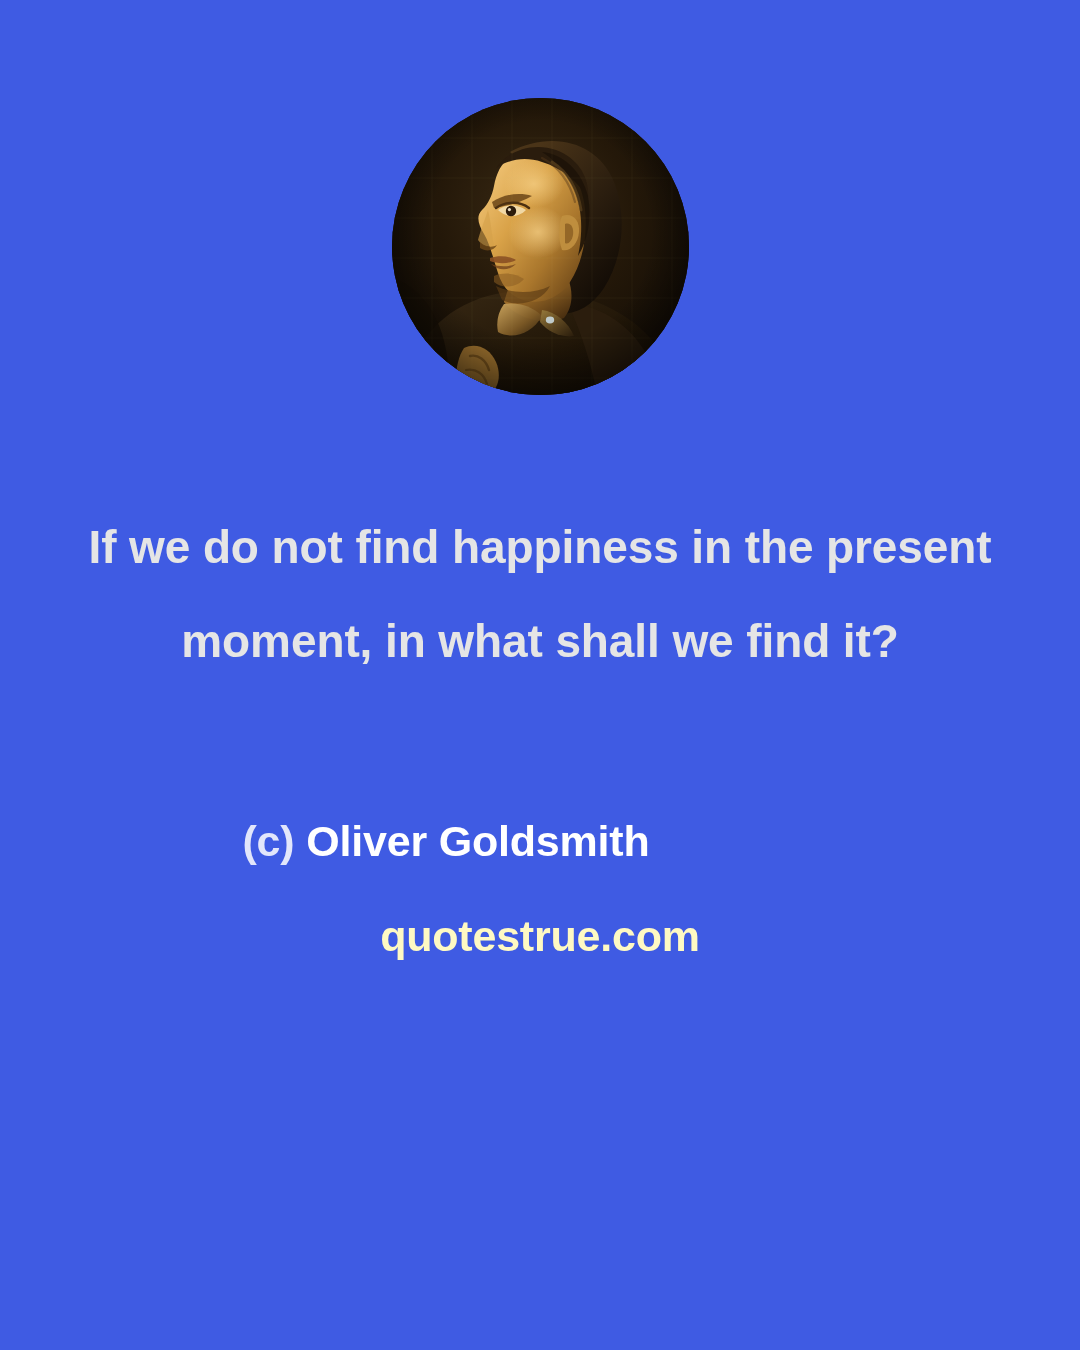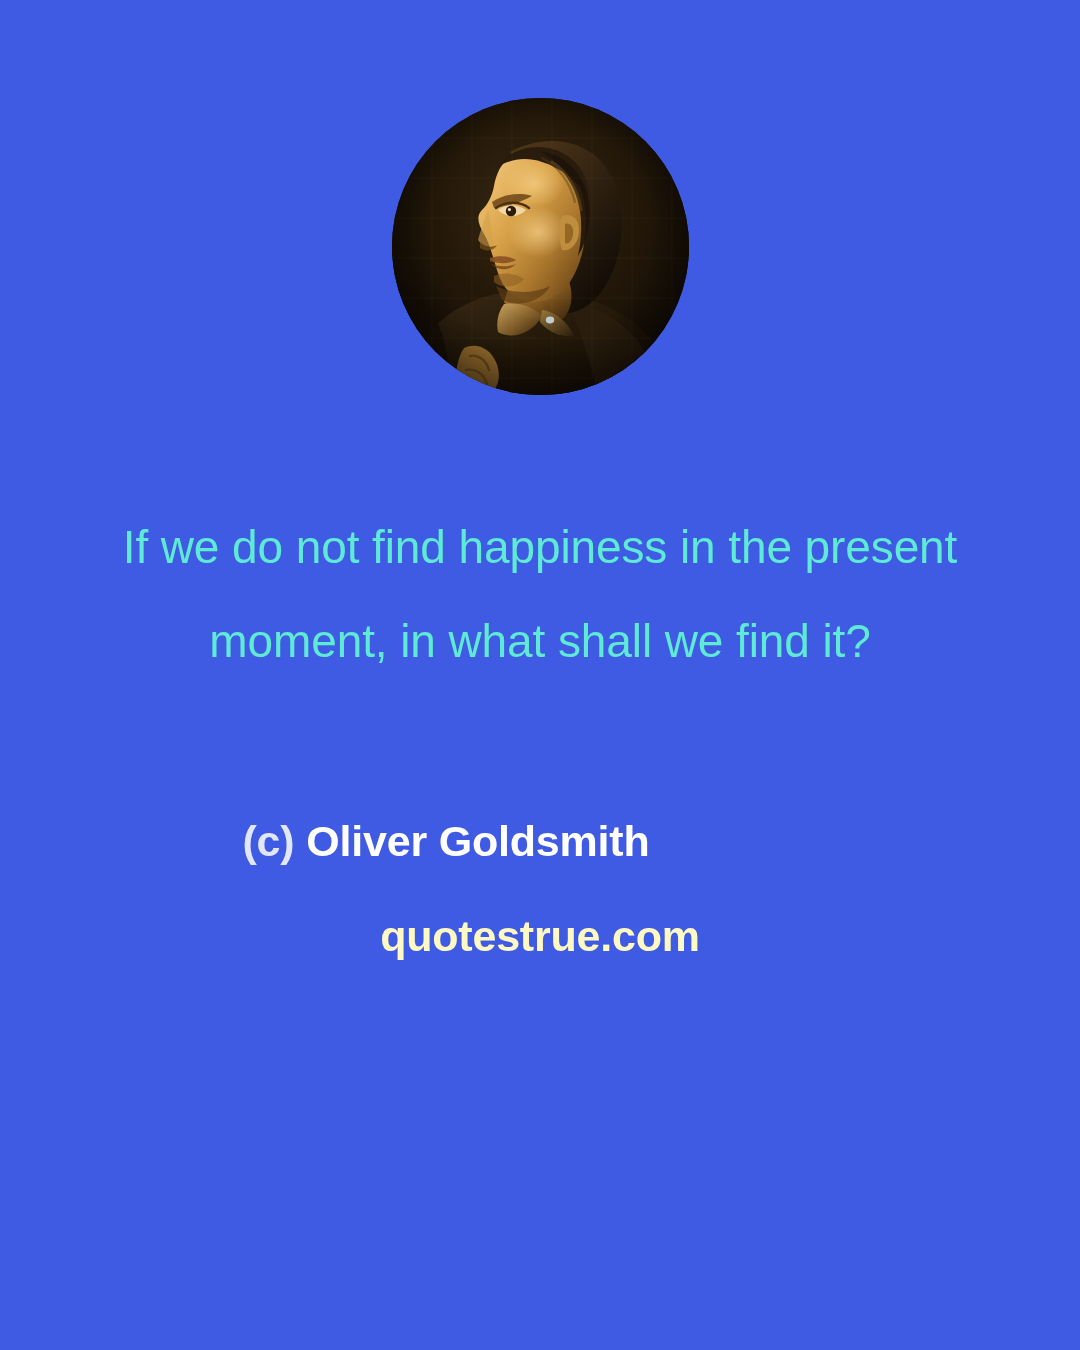--- a/index.html
+++ b/index.html
@@ -46,23 +46,23 @@
     position: absolute;
     left: 0;
     top: 500px;
     width: 1080px;
     text-align: center;
   }
 
   .quote-text {
     margin: 0;
     padding: 0 70px;
-    color: #5eead4;
-    font-family: "Liberation Sans", sans-serif;
-    font-weight: 400;
+    color: #e5e5e5;
+    font-family: "Liberation Sans", sans-serif;
+    font-weight: 700;
     font-size: 46px;
     line-height: 94px;
     letter-spacing: -0.1px;
     text-align: center;
     white-space: pre-line;
   }
 
   .attribution {
     margin: 0;
     padding: 0;

